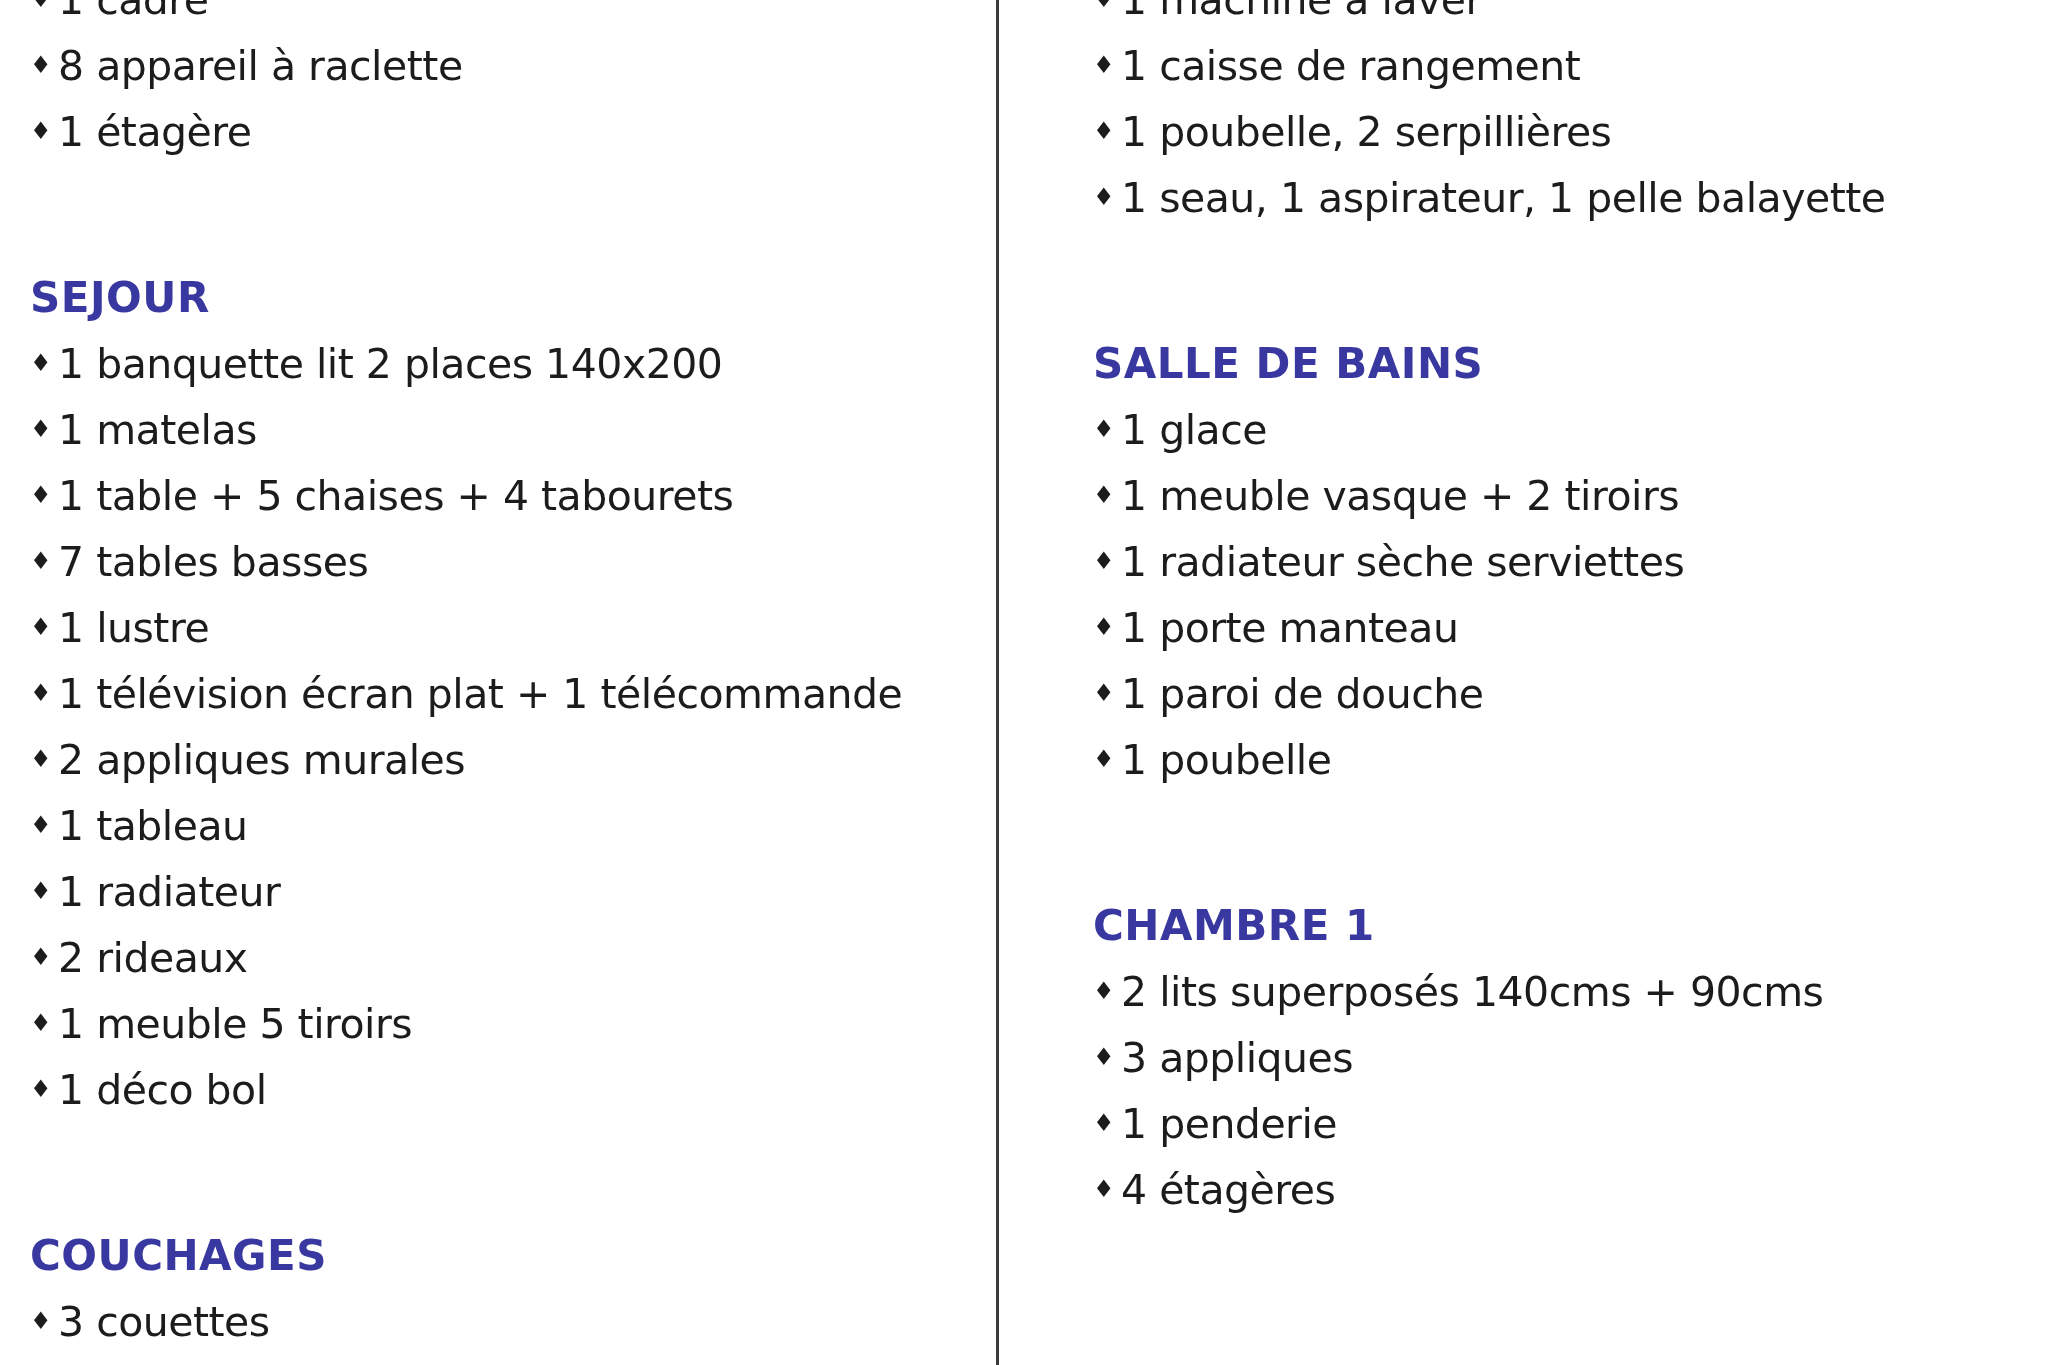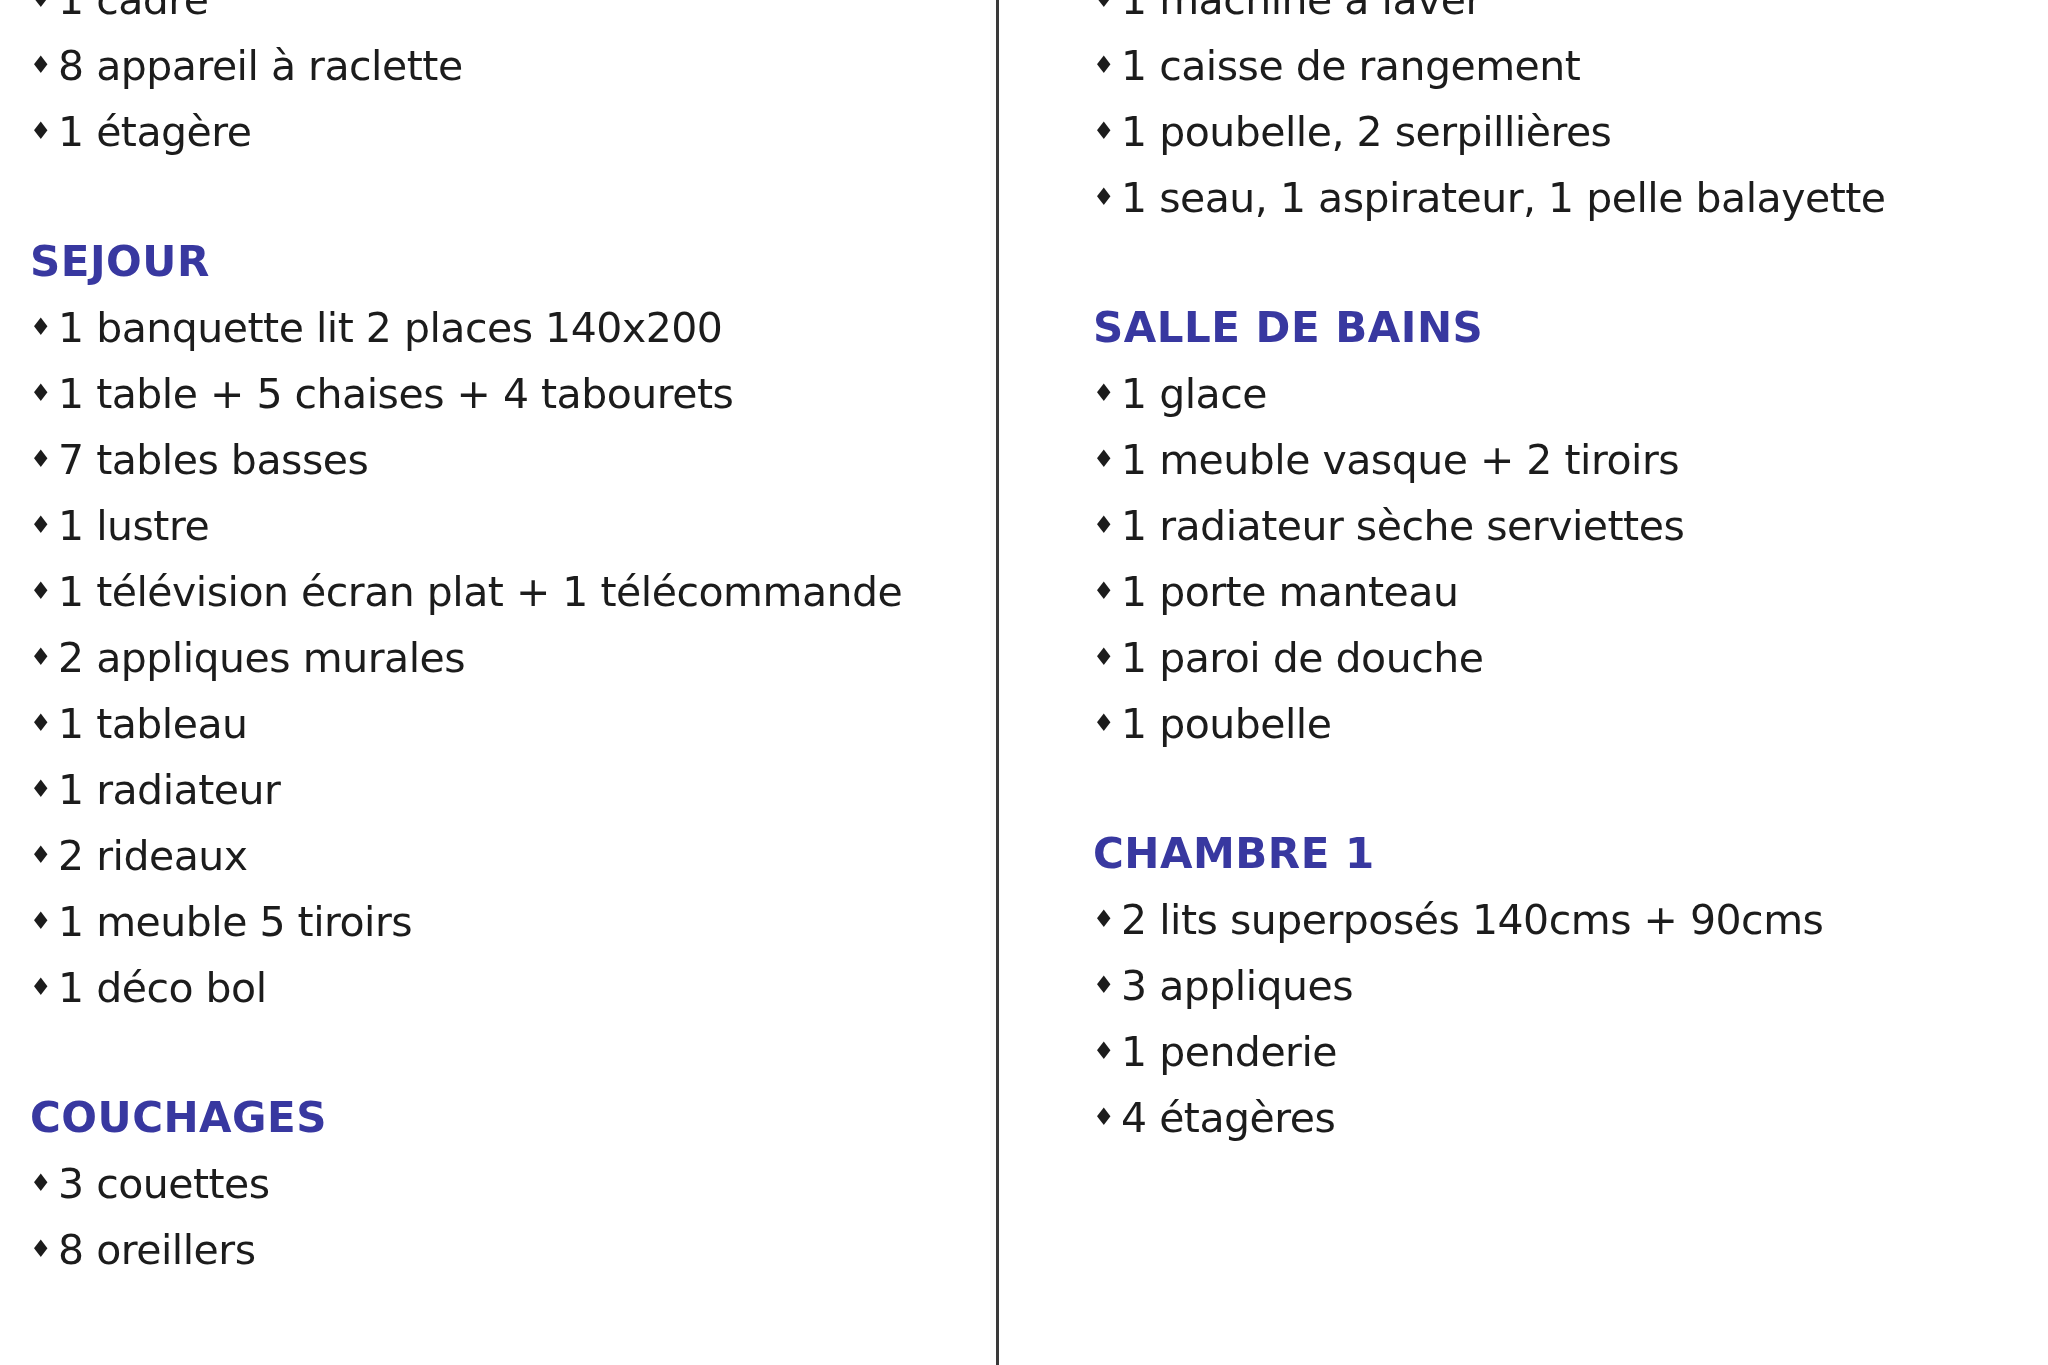--- a/index.html
+++ b/index.html
@@ -31,21 +31,21 @@
     position: absolute;
     left: 996px;
     top: 0;
     width: 3px;
     height: 1365px;
     background: var(--divider);
   }
   .heading {
     height: 66px;
     line-height: 66px;
-    margin-top: 64px;
+    margin-top: 100px;
     font-size: 42px;
     font-weight: bold;
     letter-spacing: 0.5px;
     color: var(--heading);
     white-space: nowrap;
   }
   .line {
     height: 66px;
     line-height: 66px;
     font-size: 41px;
@@ -69,20 +69,21 @@
 </head>
 <body>
 
 <div class="page">
   <div class="column left" id="left-col">
       <div class="line"><span class="bullet">♦</span><span class="item-text">1 cadre</span></div>
       <div class="line"><span class="bullet">♦</span><span class="item-text">8 appareil à raclette</span></div>
       <div class="line"><span class="bullet">♦</span><span class="item-text">1 étagère</span></div>
       <div class="heading">SEJOUR</div>
       <div class="line"><span class="bullet">♦</span><span class="item-text">1 banquette lit 2 places 140x200</span></div>
+      <div class="line"><span class="bullet">♦</span><span class="item-text">1 matelas</span></div>
       <div class="line"><span class="bullet">♦</span><span class="item-text">1 table + 5 chaises + 4 tabourets</span></div>
       <div class="line"><span class="bullet">♦</span><span class="item-text">7 tables basses</span></div>
       <div class="line"><span class="bullet">♦</span><span class="item-text">1 lustre</span></div>
       <div class="line"><span class="bullet">♦</span><span class="item-text">1 télévision écran plat + 1 télécommande</span></div>
       <div class="line"><span class="bullet">♦</span><span class="item-text">2 appliques murales</span></div>
       <div class="line"><span class="bullet">♦</span><span class="item-text">1 tableau</span></div>
       <div class="line"><span class="bullet">♦</span><span class="item-text">1 radiateur</span></div>
       <div class="line"><span class="bullet">♦</span><span class="item-text">2 rideaux</span></div>
       <div class="line"><span class="bullet">♦</span><span class="item-text">1 meuble 5 tiroirs</span></div>
       <div class="line"><span class="bullet">♦</span><span class="item-text">1 déco bol</span></div>

